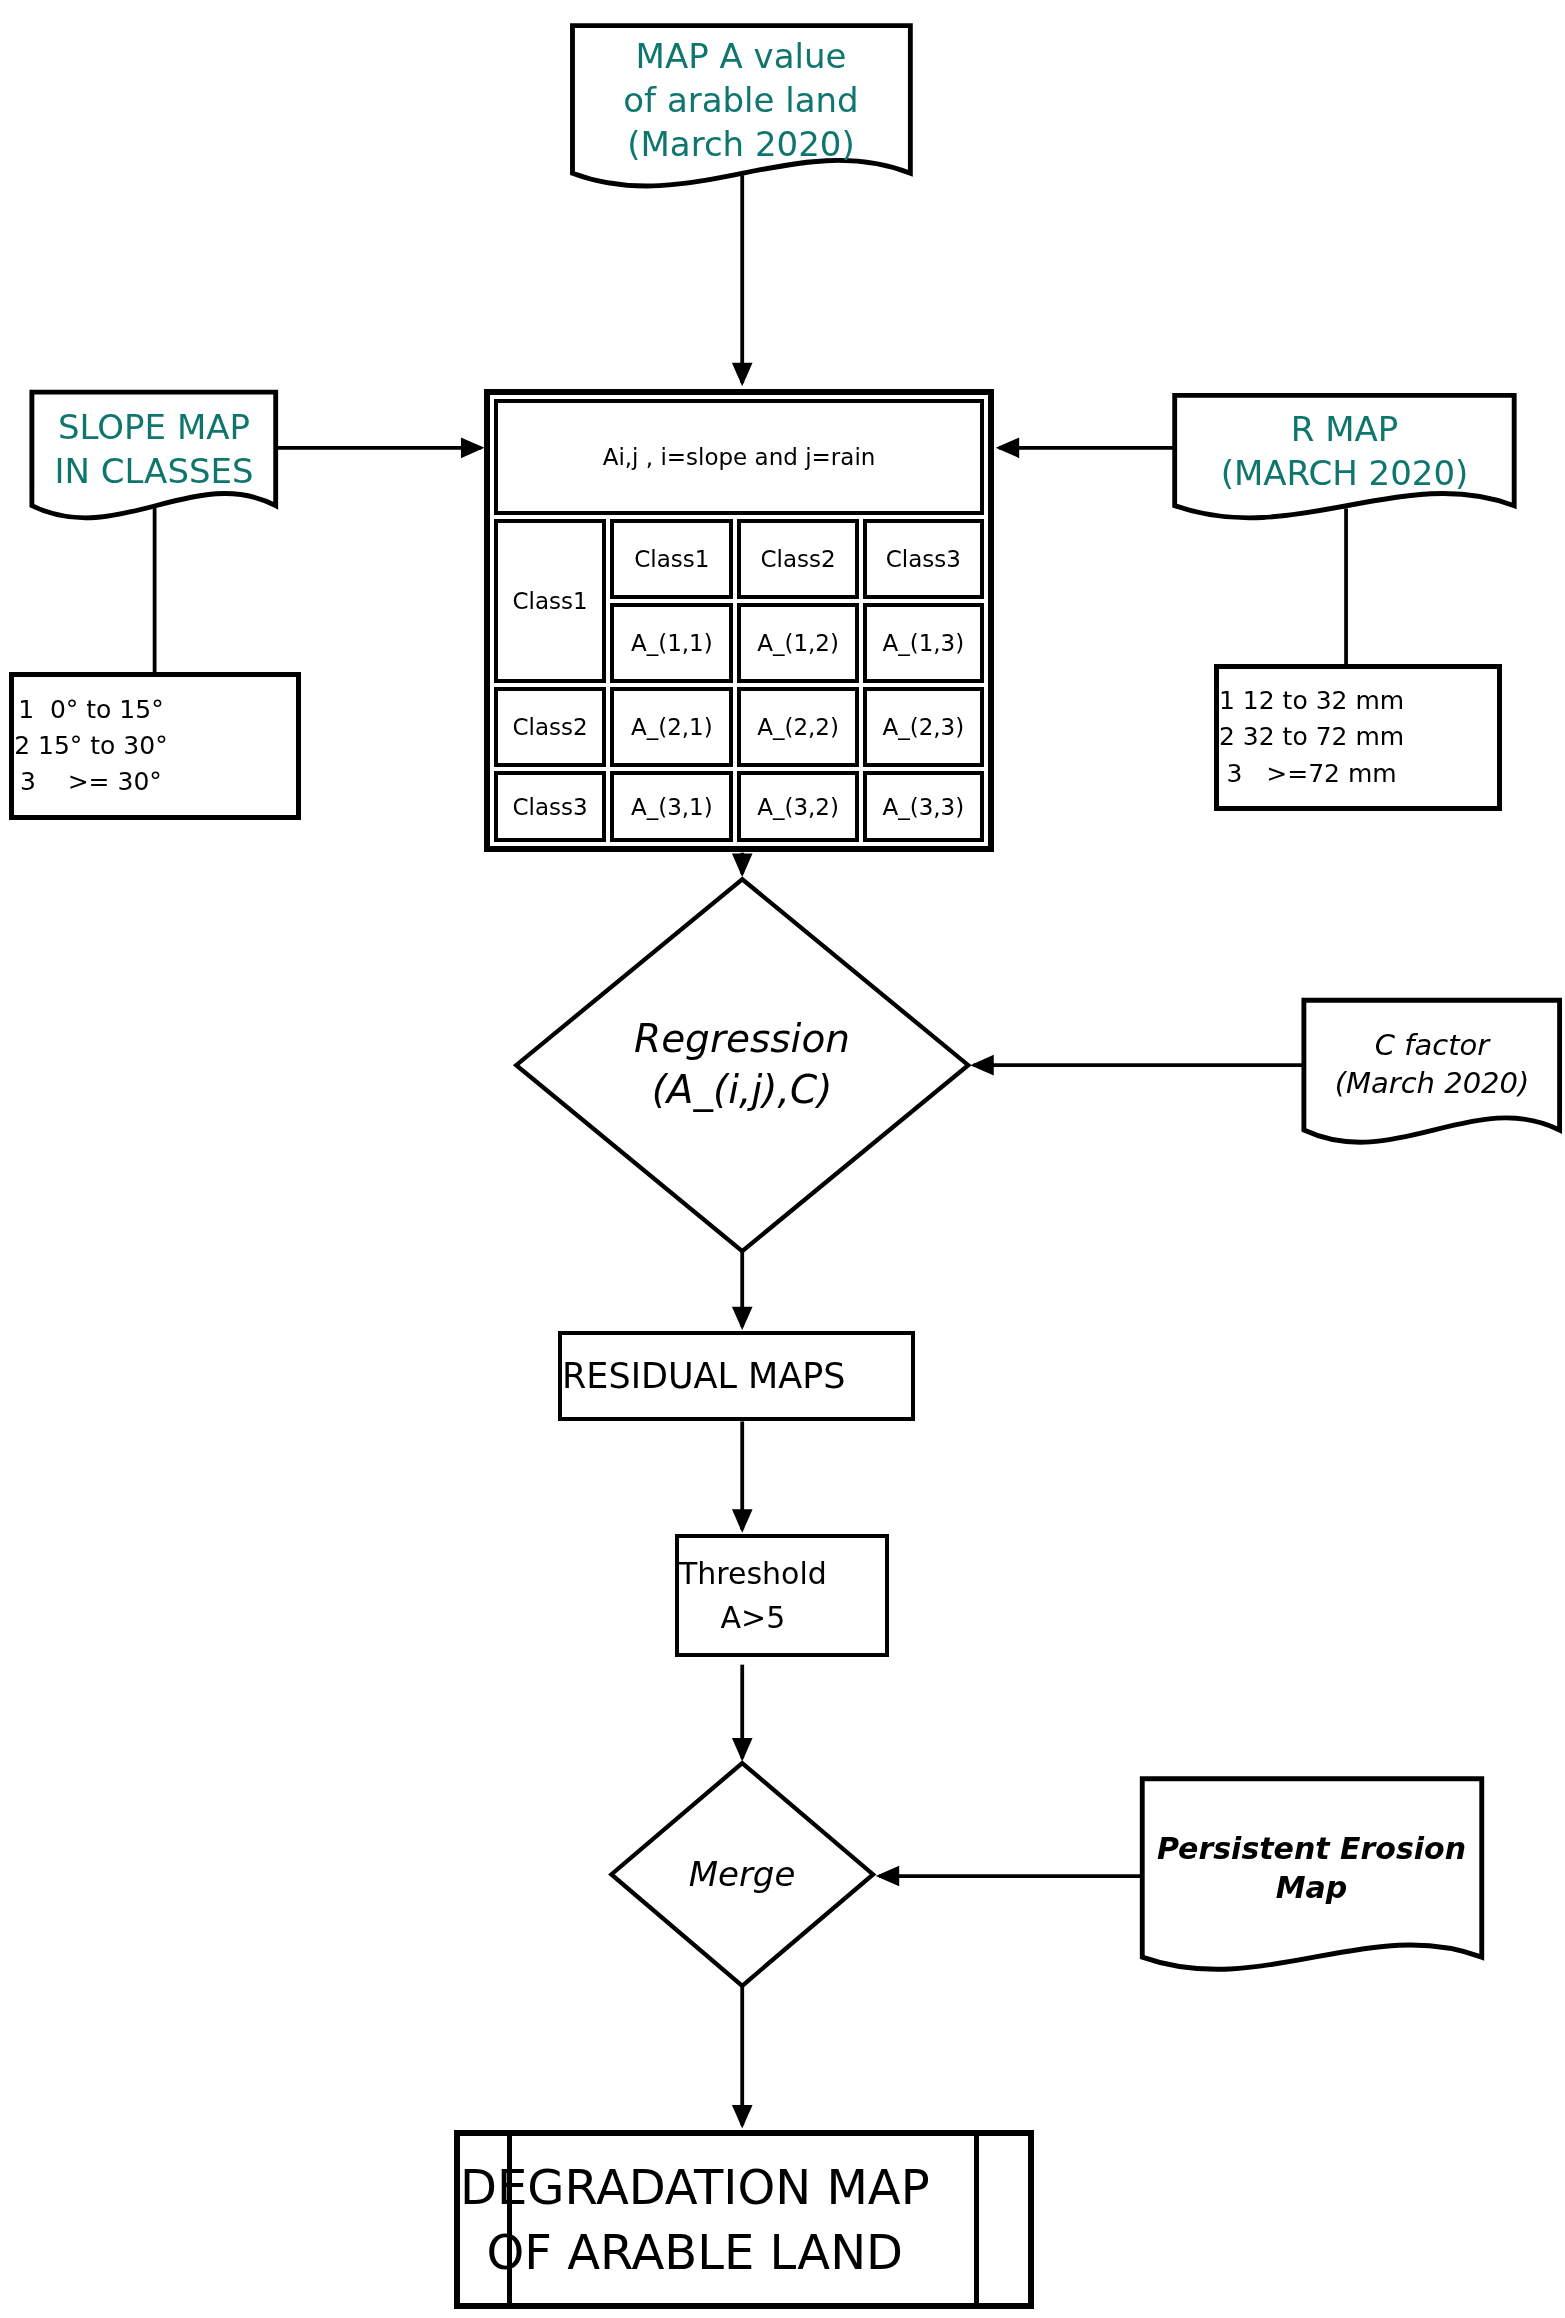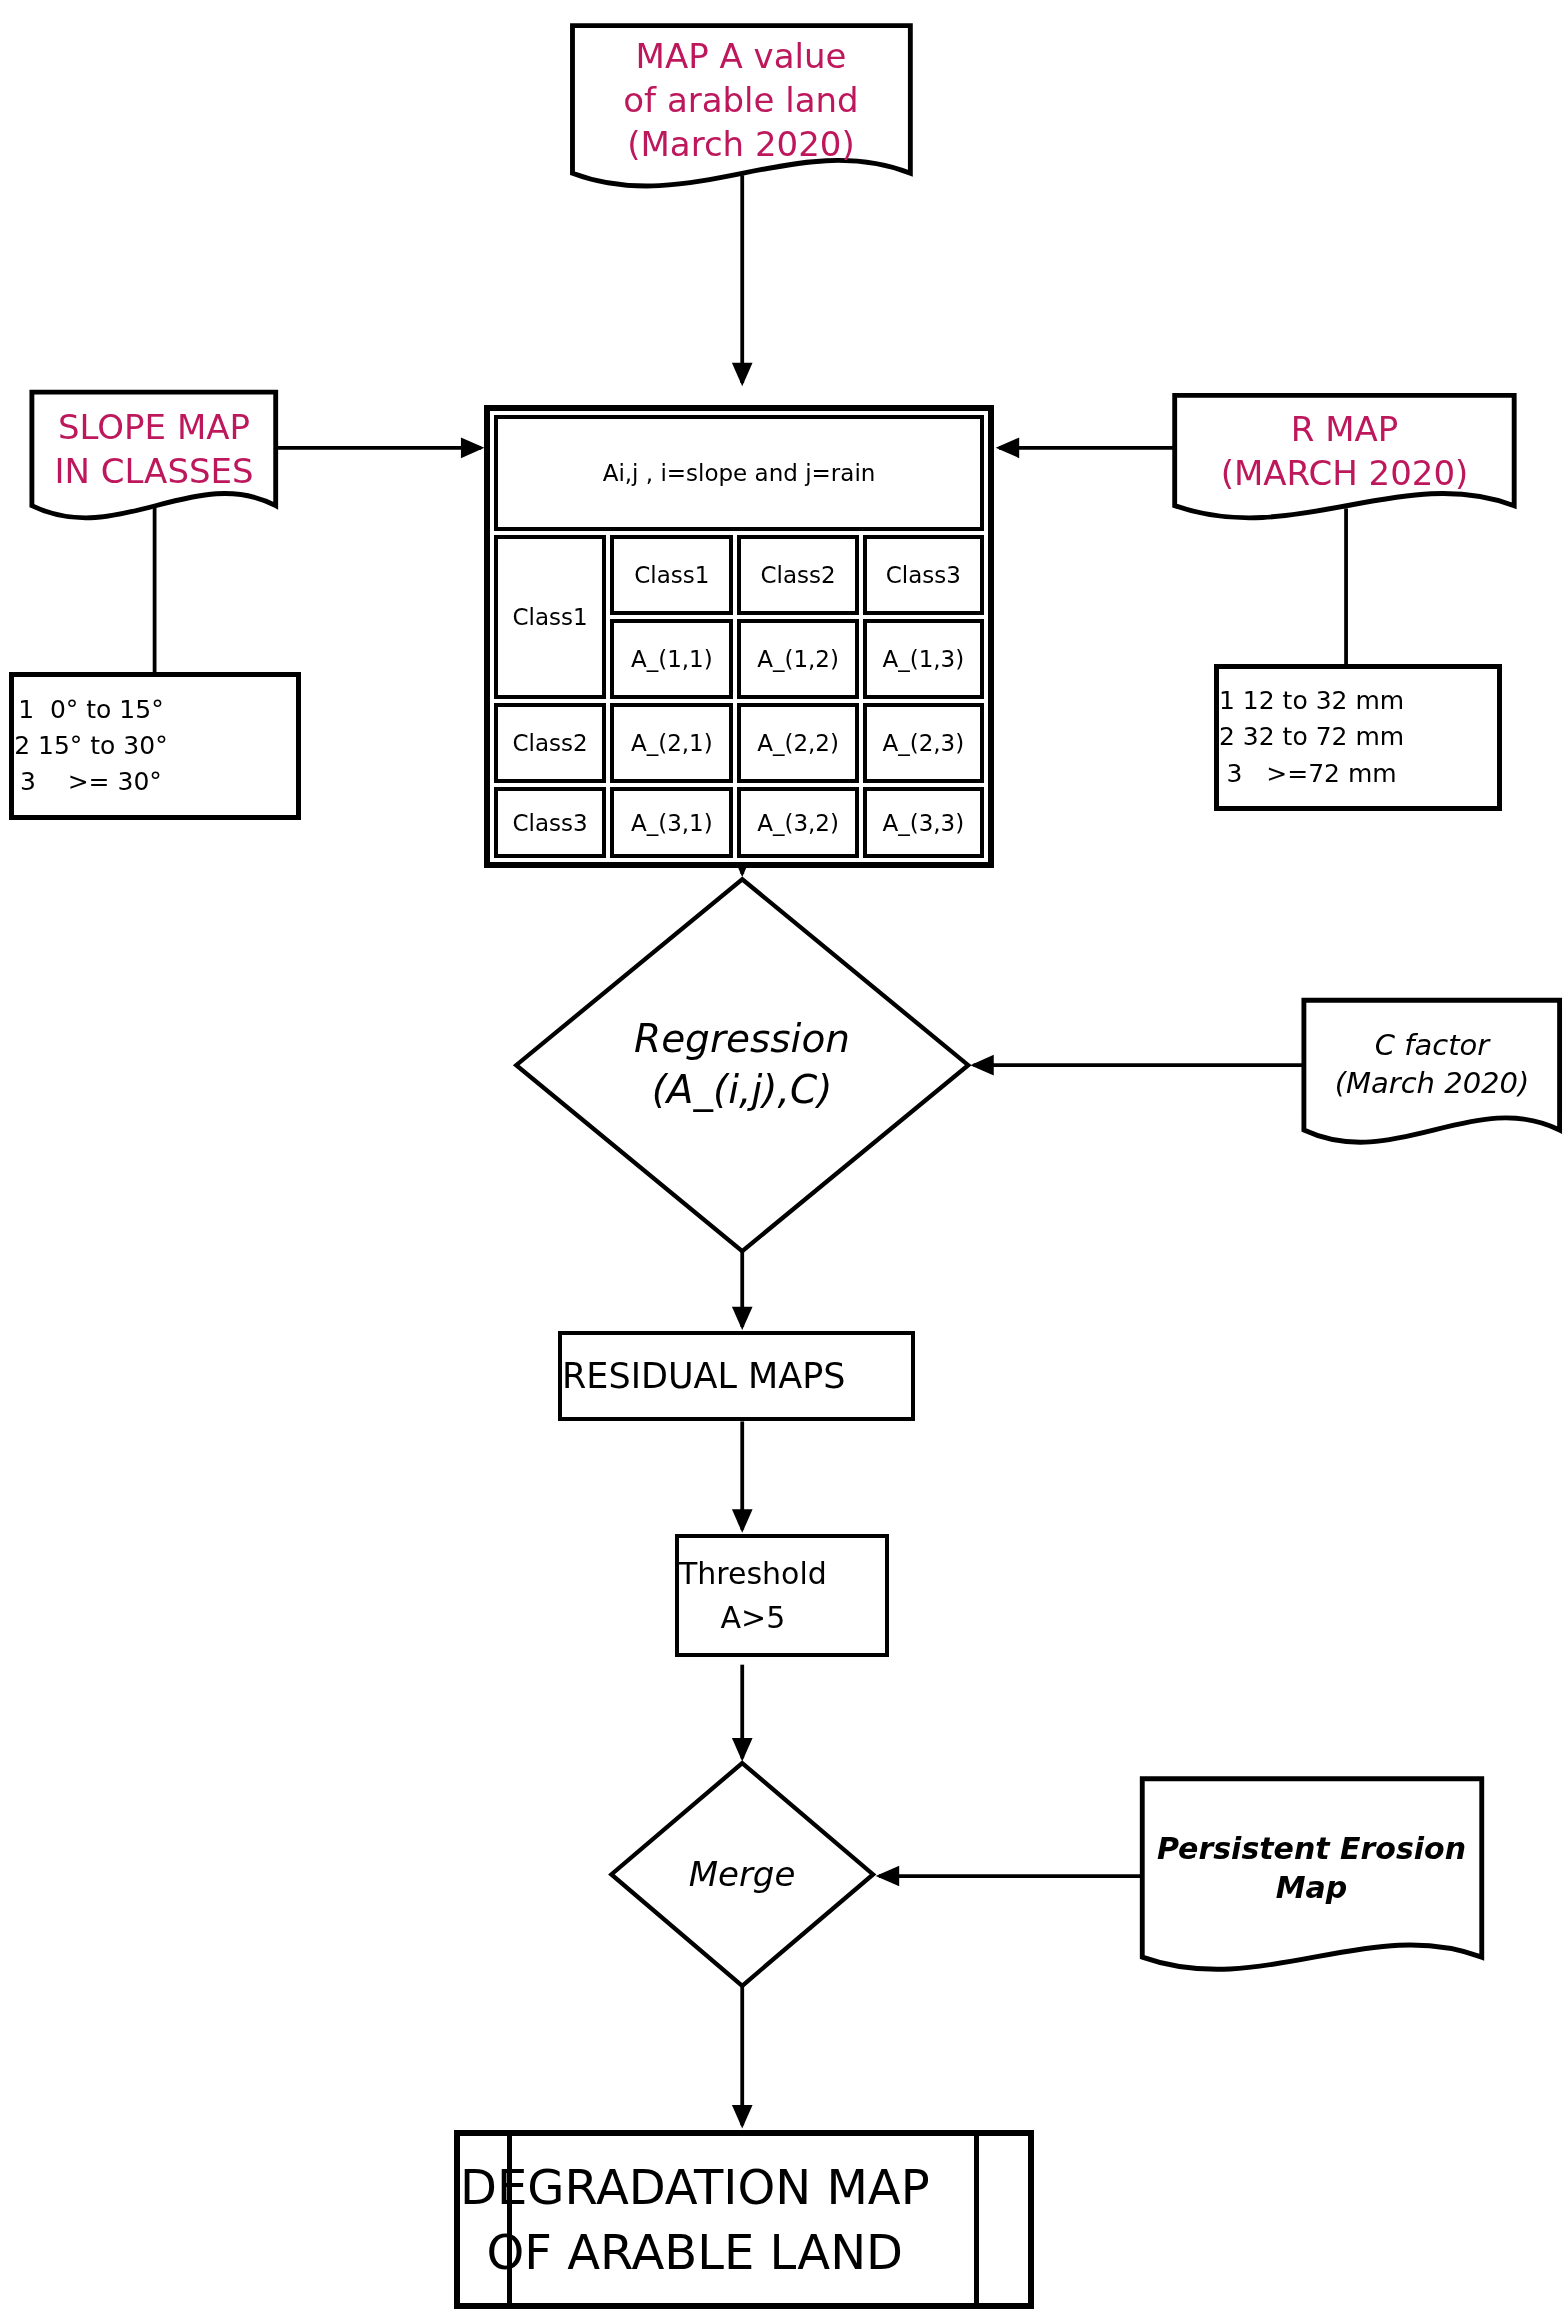--- a/index.html
+++ b/index.html
@@ -10,21 +10,21 @@
     font-family:"DejaVu Sans","Liberation Sans",sans-serif;
     color:#000;
     overflow:hidden;
   }
   #wires{position:absolute;left:0;top:0;width:1565px;height:2319px;}
   .lbl{
     position:absolute;
     white-space:pre;
     text-align:center;
     line-height:1.3;
-    color:#be185d;
+    color:#0f766e;
   }
   .flex{
     position:absolute;
     display:flex;align-items:center;justify-content:center;
     text-align:center;line-height:1.3;font-style:italic;
   }
   .flex span{white-space:pre;}
   .box{
     position:absolute;
     box-sizing:border-box;
@@ -34,21 +34,20 @@
     text-align:center;line-height:1.45;
   }
   .box span{white-space:pre;}
   
   #matrix{
     position:absolute;left:484px;top:389px;
     width:510px;height:463px;
     border-collapse:separate;border-spacing:4.3px;
     background:#fff;border:6px solid #000;
     box-sizing:border-box;
-    margin-top:16px;
   }
   #matrix td{
     border:4.9px solid #000;
     box-sizing:border-box;
     background:#fff;
     text-align:center;vertical-align:middle;
     font-size:23px;
     padding:0;
     white-space:nowrap;
   }

